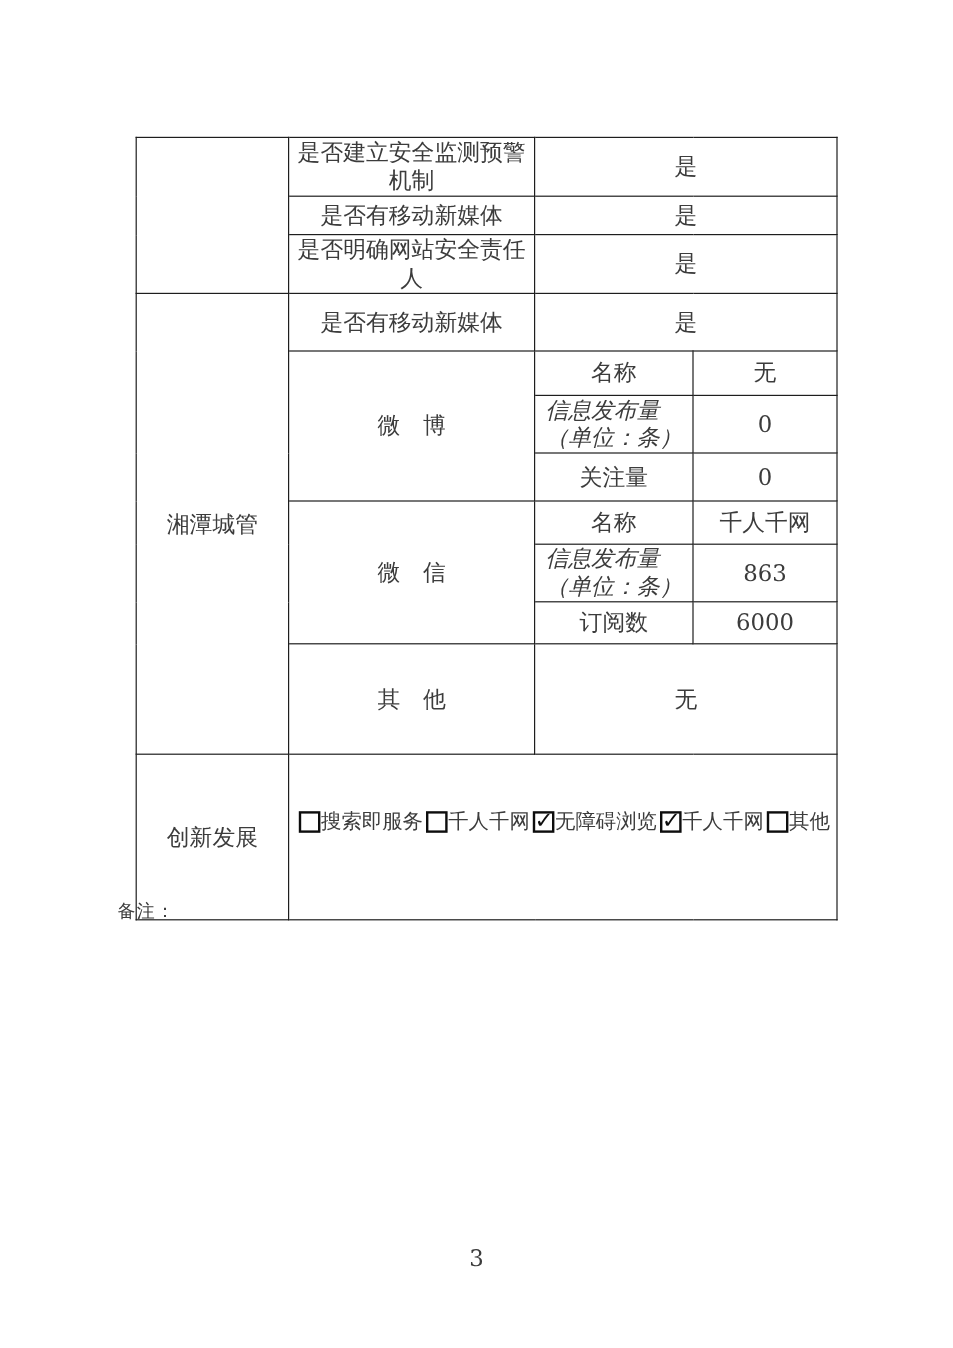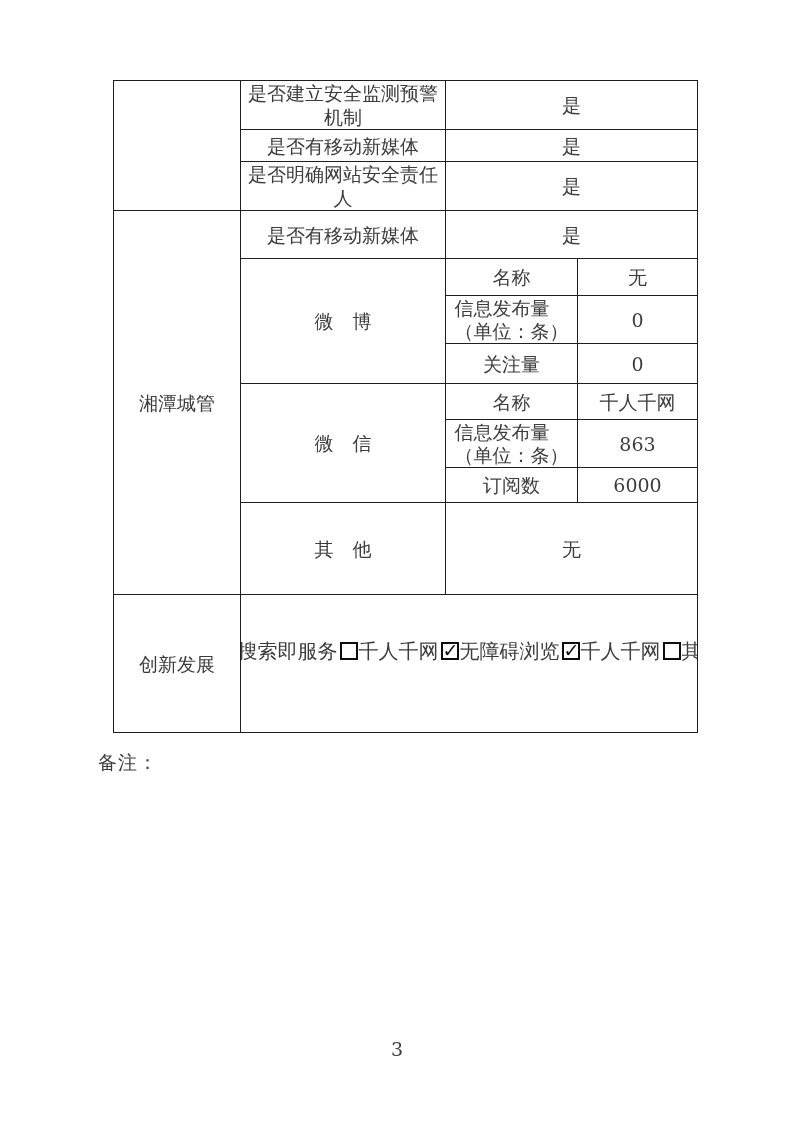--- a/index.html
+++ b/index.html
@@ -3,54 +3,54 @@
 <meta charset="utf-8">
 <style>
   html,body{margin:0;padding:0;background:#ffffff;}
   body{
     width:794px;height:1123px;position:relative;
     font-family:"DejaVu Serif","Liberation Serif",serif;
     color:#3c3c3c;
   }
   .page{position:absolute;inset:0;background:#fff;}
   table.report{
-    position:absolute;left:113px;top:80px;
+    position:absolute;left:113px;top:114px;
     width:584px;border-collapse:collapse;table-layout:fixed;
   }
   table.report td{
     border:1.5px solid #1e1e1e;
     text-align:center;vertical-align:middle;
     font-size:19px;line-height:24px;
     padding:0 2px;overflow:hidden;
   }
   td.two-line{line-height:23px;}
-  .lines{display:inline-block;text-align:left;line-height:23px;}
+  .lines{display:inline-block;text-align:left;line-height:23px;font-style:italic;}
   .cb-row-cell{vertical-align:middle;}
   .cb-line{
     display:flex;justify-content:center;align-items:center;
     position:relative;top:-13px;
-    font-size:20px;white-space:nowrap;
+    font-size:17px;white-space:nowrap;
   }
   .cb-item{display:inline-flex;align-items:center;}
   .cb{
     width:14px;height:14px;
     border:2.5px solid #0d0d0d;
     display:inline-block;position:relative;
     margin:0 1px 0 2px;background:#fff;box-sizing:content-box;
   }
   .cb.checked::after{
     content:"✓";
     position:absolute;left:0px;top:-6px;
     font-size:19px;font-weight:bold;color:#0d0d0d;
     font-family:"DejaVu Sans","Liberation Sans",sans-serif;
   }
   .cb-label{color:#3c3c3c;}
   .notes{
     position:absolute;left:98px;top:750px;
-    font-size:19px;letter-spacing:1px;
+    font-size:15px;letter-spacing:1px;
   }
   .pagenum{
     position:absolute;left:0;top:1038px;width:794px;
     text-align:center;font-size:19px;
   }
 </style>
 </head>
 <body>
 
 <div class="page">

